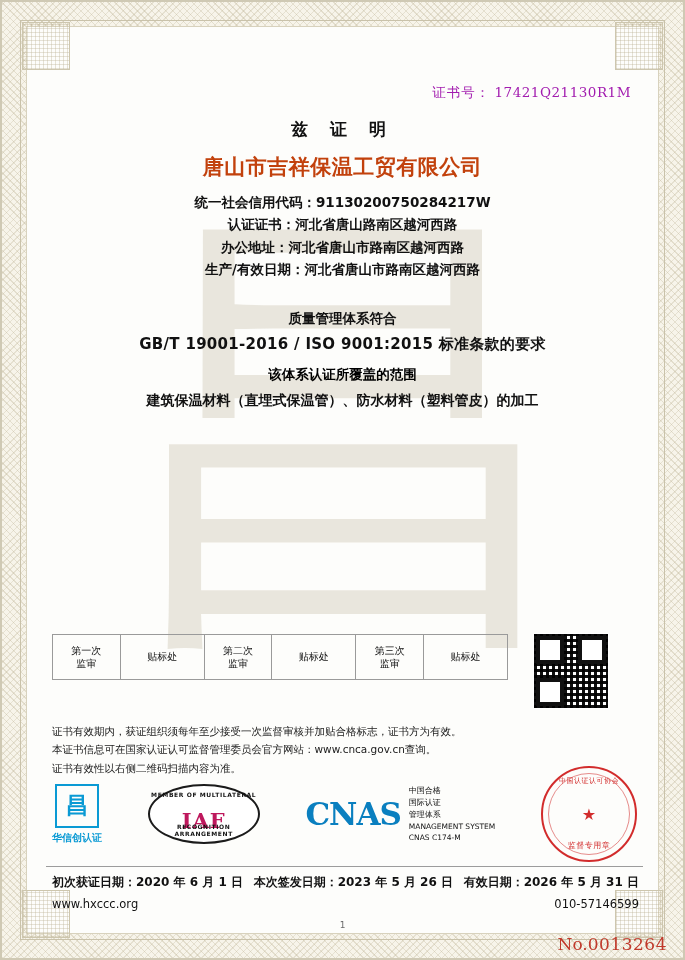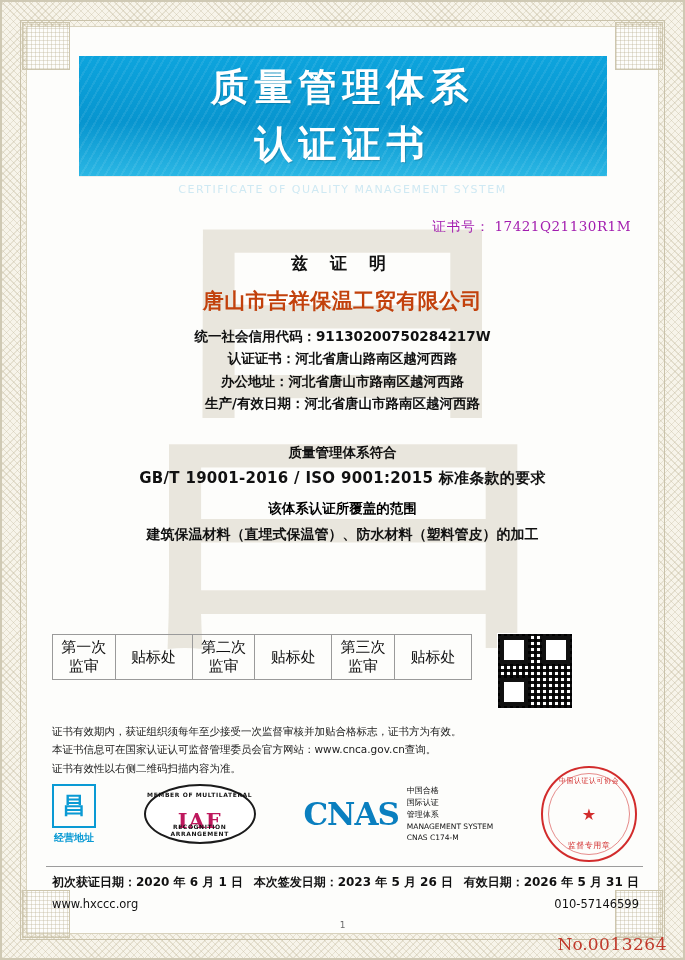--- a/index.html
+++ b/index.html
@@ -196,22 +196,22 @@
     position: absolute;
     left: 52px;
     right: 44px;
     top: 634px;
     display: flex;
     align-items: flex-start;
     z-index: 3;
   }
   .audit-table {
     border-collapse: collapse;
-    width: 420px;
-    font-size: 15px;
+    width: 456px;
+    font-size: 10px;
   }
   .audit-table td {
     border: 1px solid #9a9a9a;
     height: 44px;
     text-align: center;
     vertical-align: middle;
     color: #111;
     padding: 0 2px;
   }
   .audit-table td.seq { width: 62px; line-height: 1.3; }
@@ -389,25 +389,20 @@
   <div class="corner tr"></div>
   <div class="corner bl"></div>
   <div class="corner br"></div>
 
   <div class="watermark">
     <div class="watermark-glyph">昌</div>
   </div>
 
   <div class="content">
 
-    <div class="banner">
-      <div class="banner-line1">质量管理体系</div>
-      <div class="banner-line2">认证证书</div>
-      <div class="banner-sub">CERTIFICATE OF QUALITY MANAGEMENT SYSTEM</div>
-    </div>
 
     <div class="cert-no-row">
       <span class="label">证书号：</span>
       <span class="value">17421Q21130R1M</span>
     </div>
 
     <div class="body-block">
       <div class="hereby">兹 证 明</div>
       <div class="company">唐山市吉祥保温工贸有限公司</div>
 
@@ -455,21 +450,21 @@
   <div class="notes">
     <div>证书有效期内，获证组织须每年至少接受一次监督审核并加贴合格标志，证书方为有效。</div>
     <div>本证书信息可在国家认证认可监督管理委员会官方网站：www.cnca.gov.cn查询。</div>
     <div>证书有效性以右侧二维码扫描内容为准。</div>
   </div>
 
   <div class="logos">
 
     <div class="logo-hx">
       <div class="hx-sq">昌</div>
-      <div class="hx-text">经营地址</div>
+      <div class="hx-text">华信创认证</div>
     </div>
 
     <div class="logo-iaf">
       <div class="iaf-top">MEMBER OF MULTILATERAL</div>
       <div class="iaf-main">IAF</div>
       <div class="iaf-bot">RECOGNITION ARRANGEMENT</div>
     </div>
 
     <div class="logo-cnas">
       <div class="cnas-text">CNAS</div>

